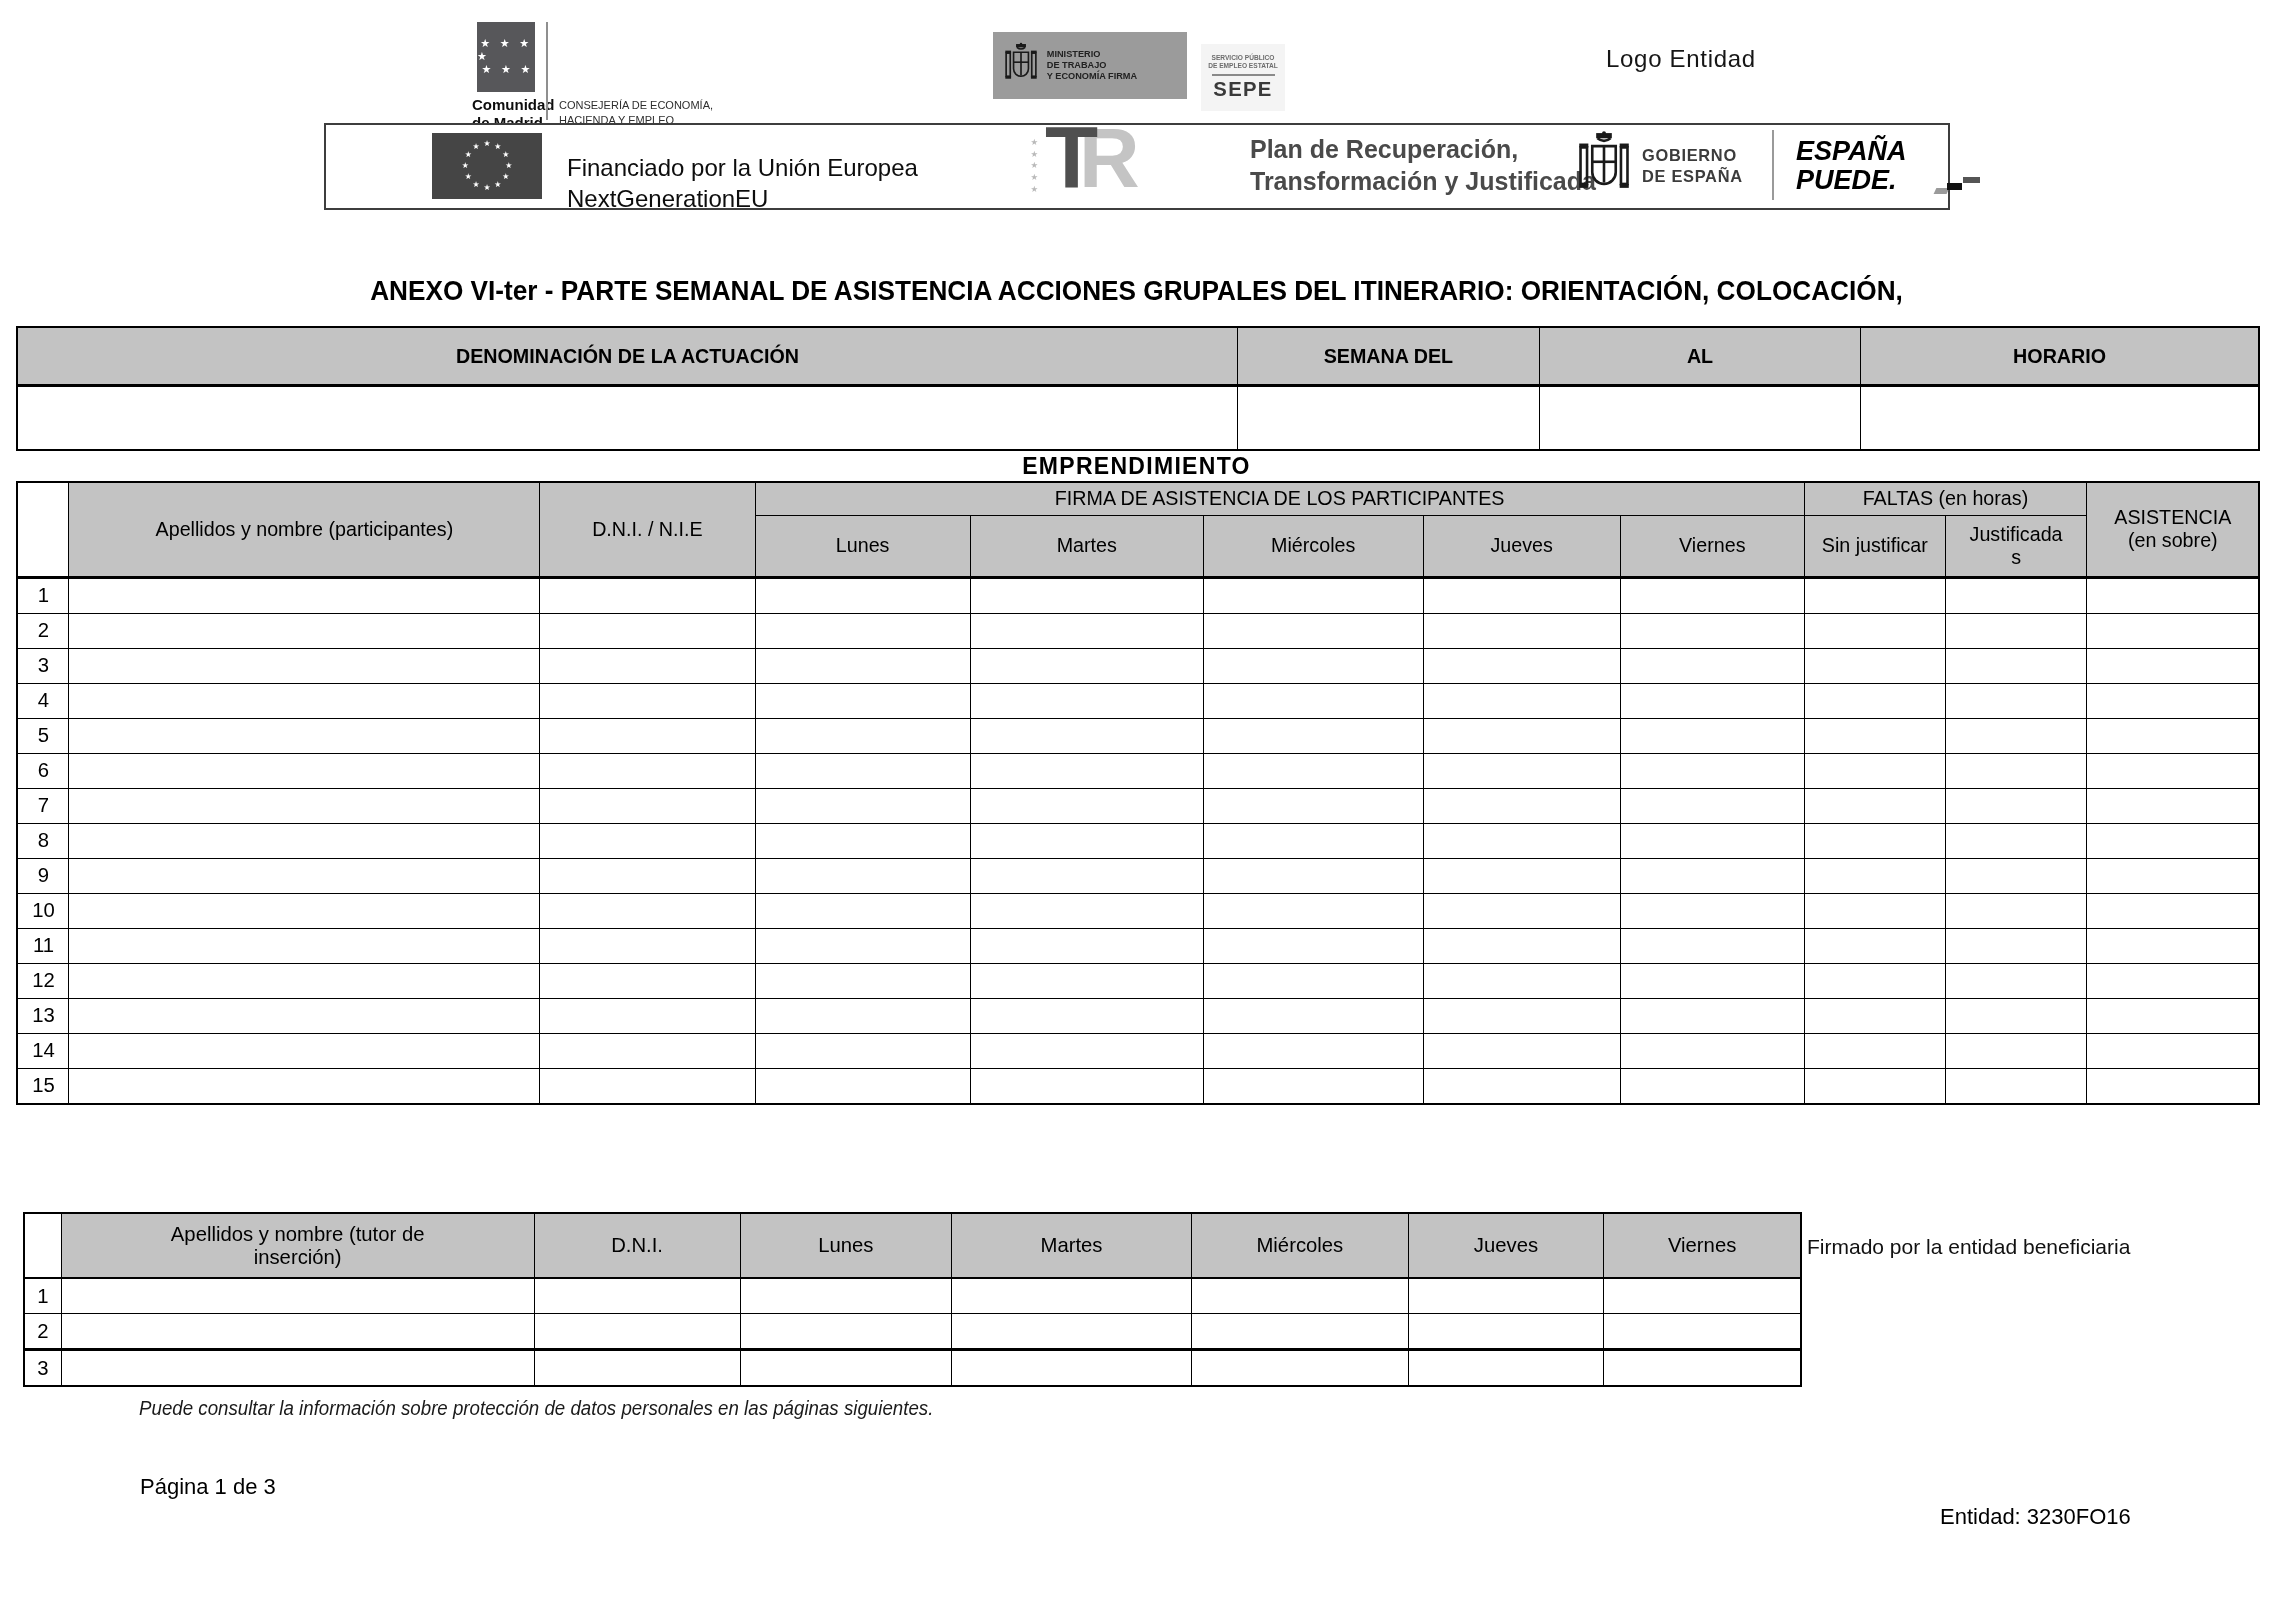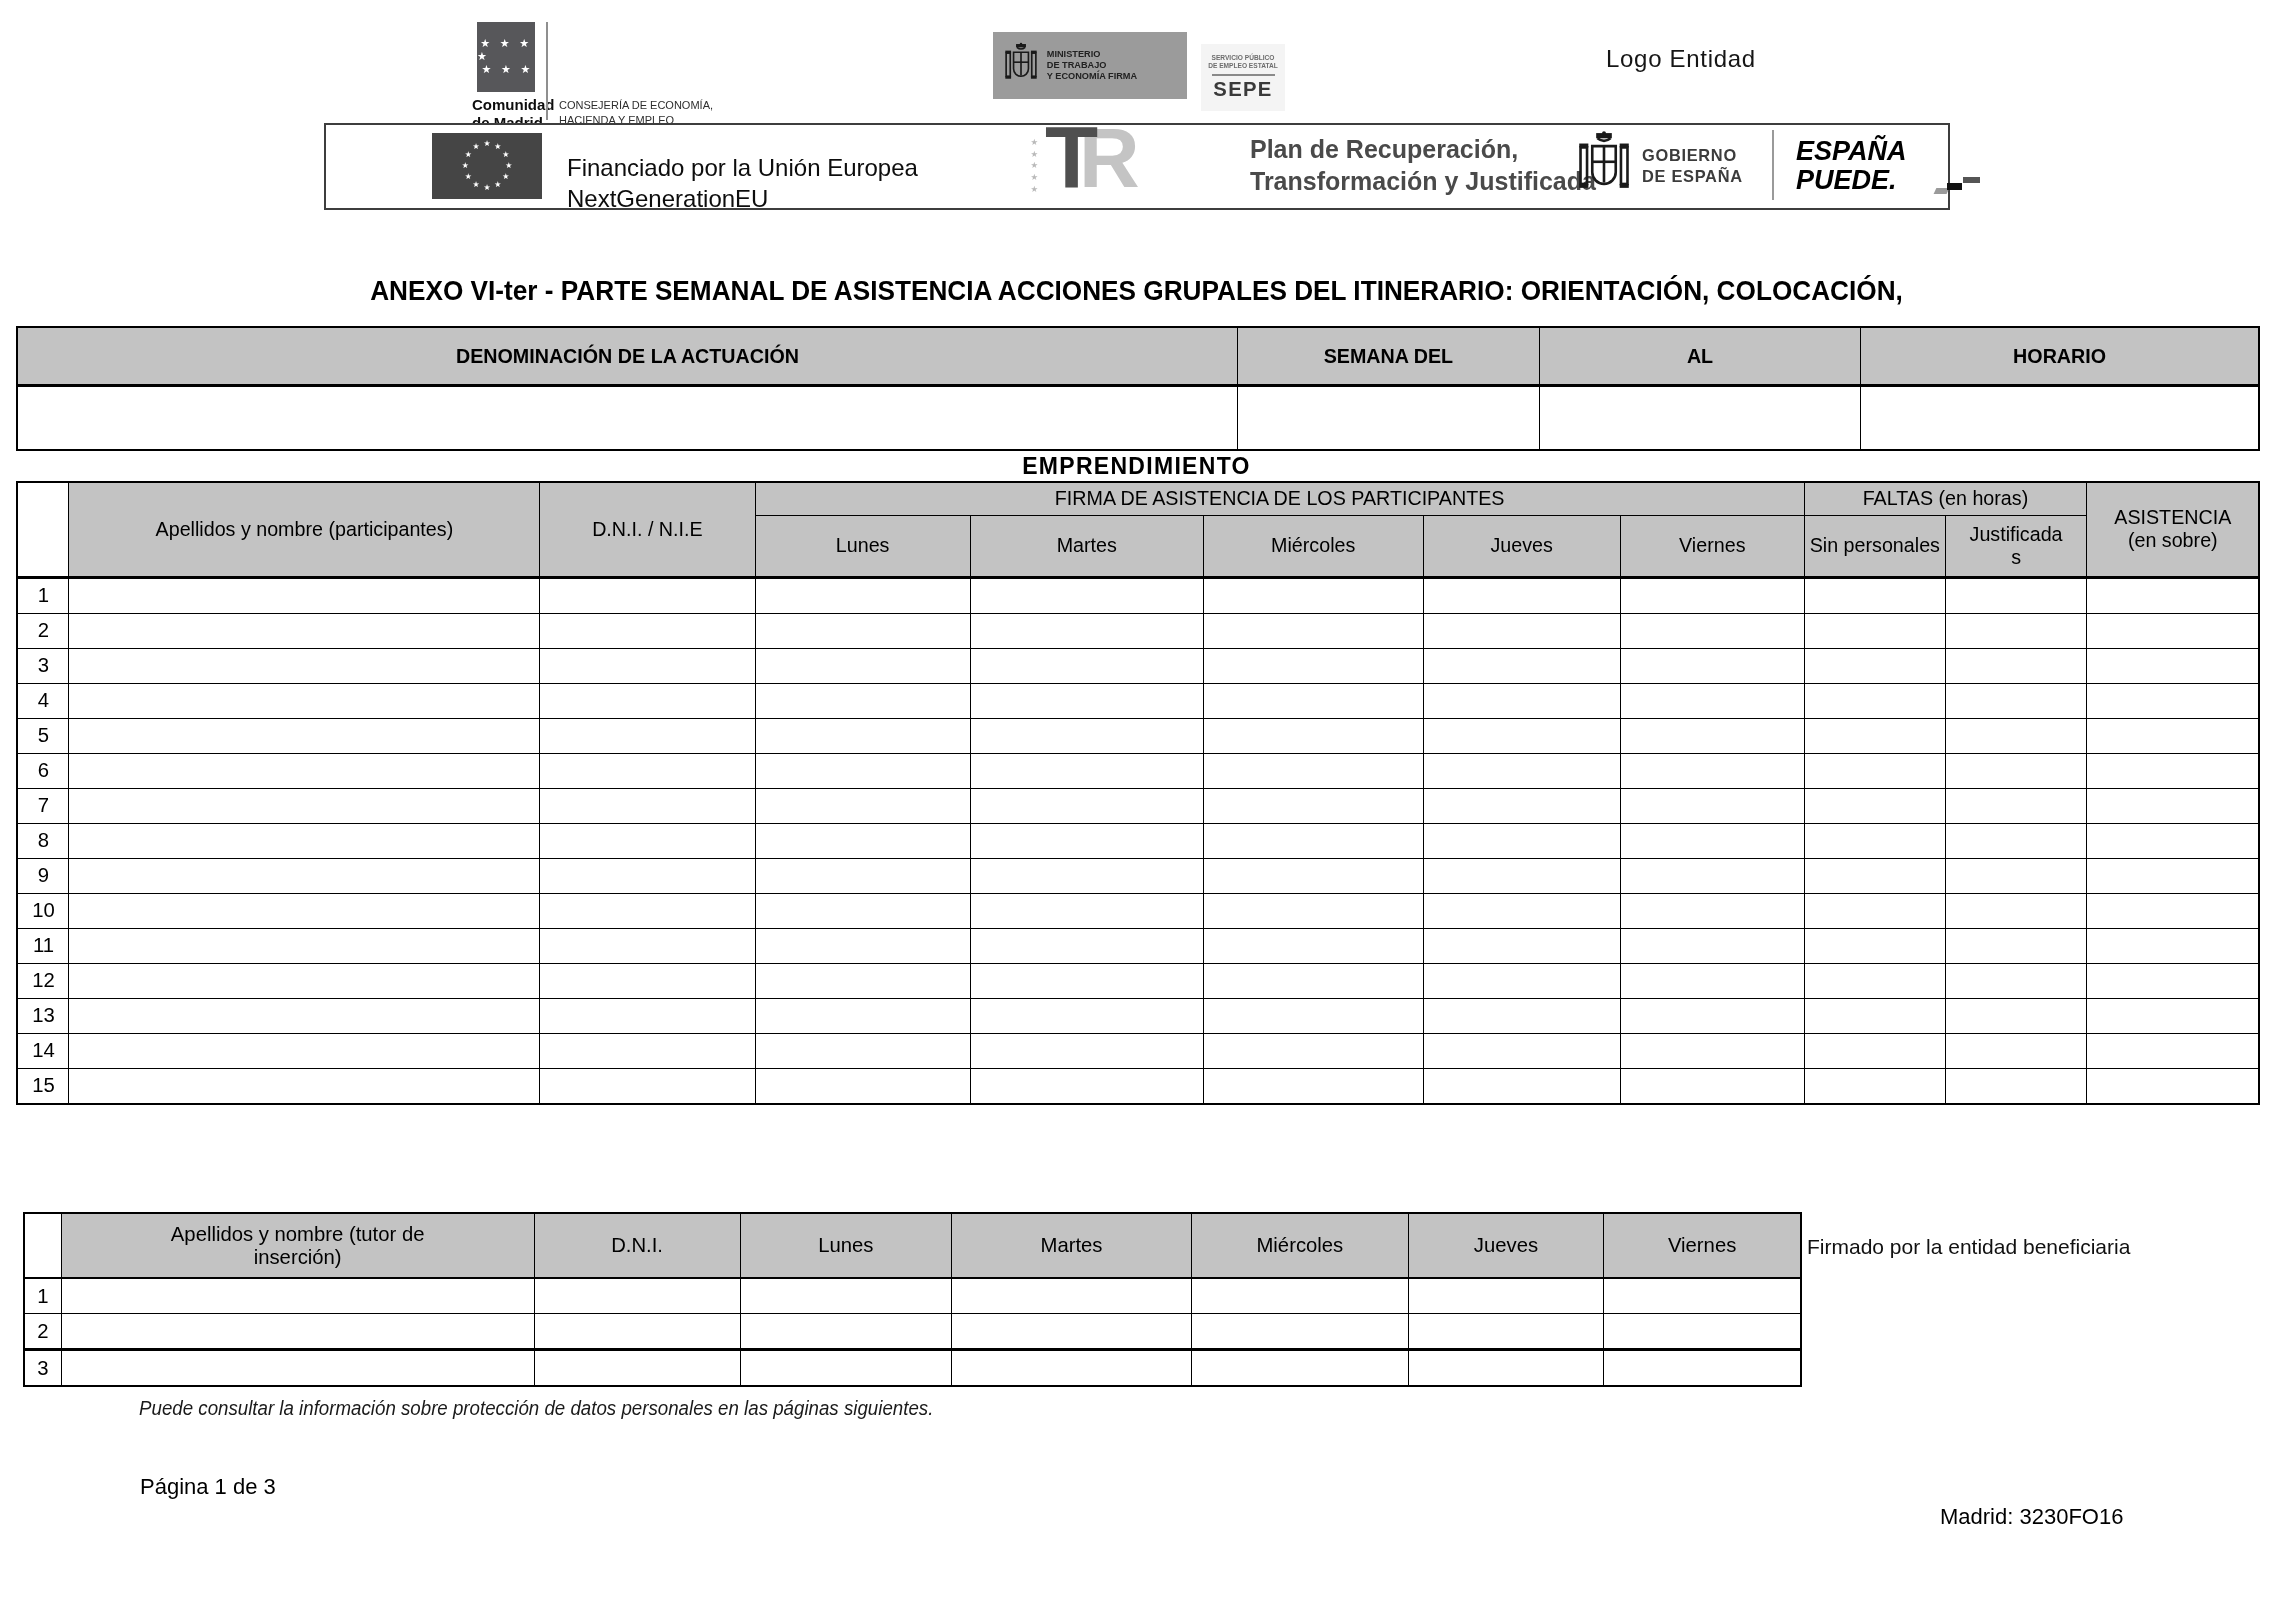--- a/index.html
+++ b/index.html
@@ -282,21 +282,21 @@
     <th colspan="2">FALTAS (en horas)</th>
     <th class="pre bb5" rowspan="2">ASISTENCIA
 (en sobre)</th>
   </tr>
   <tr class="sub-row">
     <th>Lunes</th>
     <th>Martes</th>
     <th>Miércoles</th>
     <th>Jueves</th>
     <th>Viernes</th>
-    <th>Sin personales</th>
+    <th>Sin justificar</th>
     <th class="pre">Justificada
 s</th>
   </tr>
   <tr>
         <td class="numcell">1</td>
         <td></td>
         <td></td>
         <td></td>
         <td></td>
         <td></td>
@@ -543,14 +543,14 @@
         <td></td>
         <td></td>
         <td></td>
       </tr>
 </tbody>
   </table>
 
 <div class="abs signed-by">Firmado por la entidad beneficiaria</div>
 <div class="abs privacy-note">Puede consultar la información sobre protección de datos personales en las páginas siguientes.</div>
 <div class="abs page-number">Página 1 de 3</div>
-<div class="abs model-code">Madrid: 3230FO16</div>
+<div class="abs model-code">Entidad: 3230FO16</div>
 
 
 </body></html>

